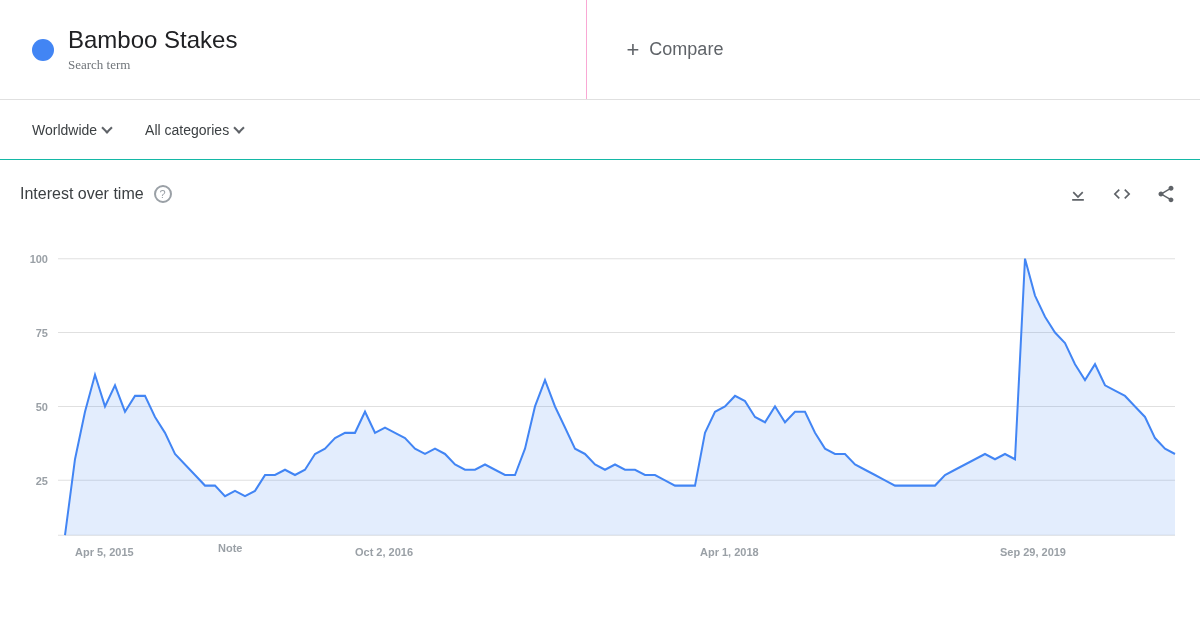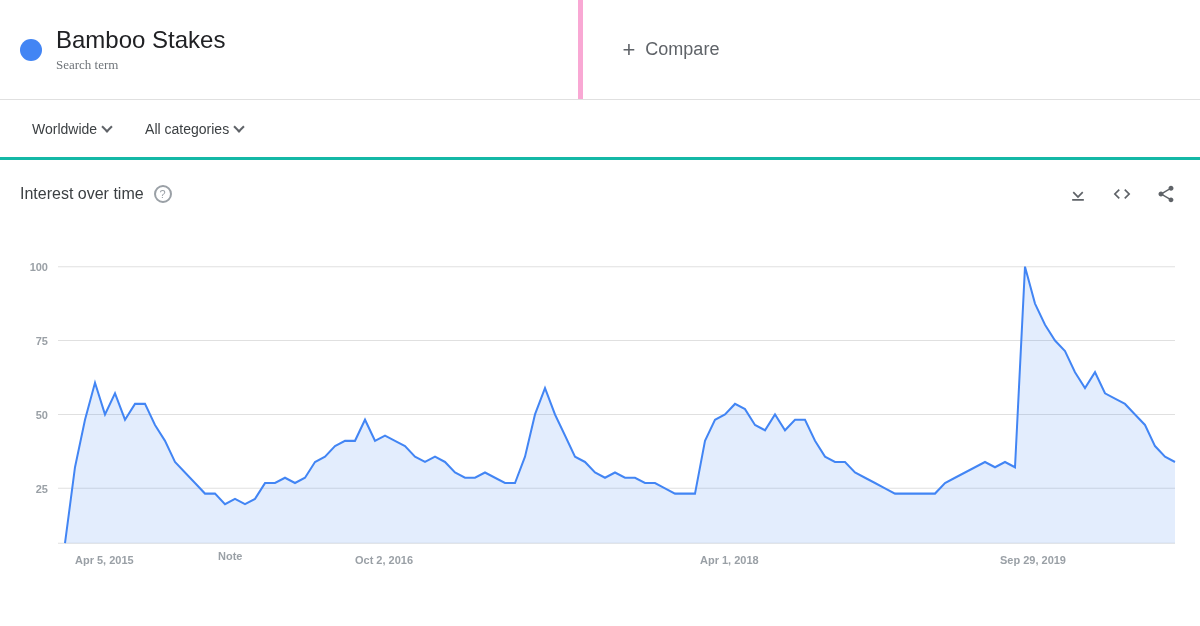--- a/index.html
+++ b/index.html
@@ -10,22 +10,23 @@
       display: flex;
       align-items: center;
       height: 100px;
       border-bottom: 1px solid #e0e0e0;
     }
     .search-term-section {
       display: flex;
       align-items: center;
       padding: 0 20px;
       flex: 1;
-      border-right: 5px solid #f9a8d4;
+      border-right: 1px solid #f9a8d4;
       height: 100%;
+      margin-left: 12px;
     }
     .blue-dot {
       width: 22px;
       height: 22px;
       border-radius: 50%;
       background: #4285F4;
       margin-right: 14px;
       flex-shrink: 0;
     }
     .search-term-text h1 {
@@ -59,21 +60,21 @@
       font-size: 22px;
       font-weight: 300;
     }
 
     
     .filter-bar {
       display: flex;
       align-items: center;
       padding: 0 20px;
       height: 60px;
-      border-bottom: 3px solid #14b8a6;
+      border-bottom: 1px solid #14b8a6;
       gap: 10px;
     }
     .filter-dropdown {
       display: flex;
       align-items: center;
       padding: 8px 12px;
       border-radius: 4px;
       cursor: pointer;
       font-size: 14px;
       color: #3c4043;
@@ -92,21 +93,21 @@
 
     
     .chart-section {
       padding: 20px 20px 0 20px;
       height: 466px;
     }
     .chart-header {
       display: flex;
       align-items: center;
       justify-content: space-between;
-      margin-bottom: 8px;
+      margin-bottom: 0;
     }
     .chart-title-group {
       display: flex;
       align-items: center;
       gap: 10px;
     }
     .chart-title {
       font-size: 16px;
       color: #3c4043;
       font-weight: 400;

